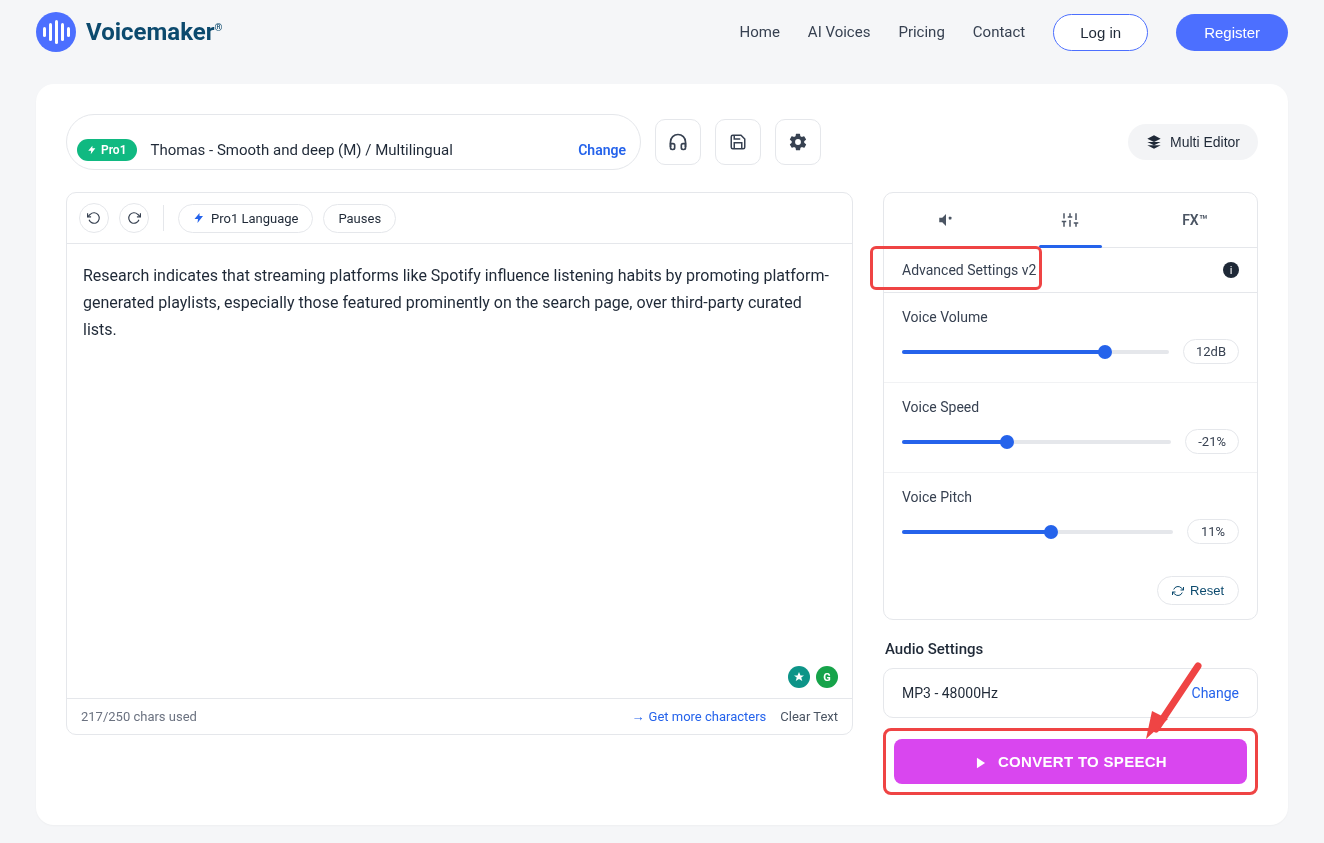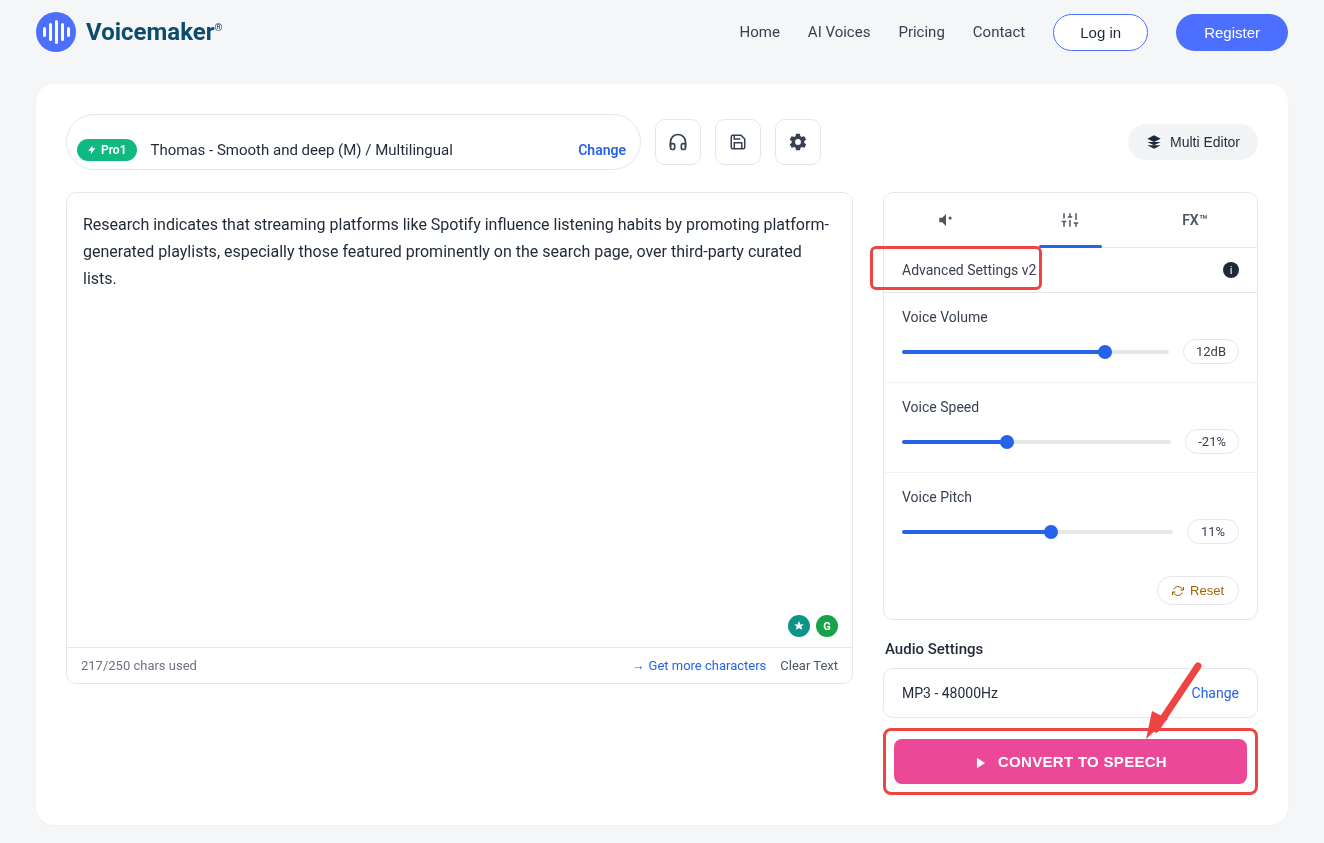--- a/index.html
+++ b/index.html
@@ -164,34 +164,34 @@
     position: absolute; top: 50%; width: 14px; height: 14px; border-radius: 50%;
     background: #2563eb; transform: translate(-50%, -50%);
   }
   .slider-value {
     border: 1px solid #e5e7eb; border-radius: 999px; padding: 4px 12px;
     font-size: 13px; color: #374151; min-width: 52px; text-align: center;
   }
   .reset-row { display:flex; justify-content:flex-end; padding: 14px 18px; }
   .reset-btn {
     border: 1px solid #e5e7eb; background:#fff; border-radius: 999px;
-    padding: 6px 14px; font-size: 13px; color:#a16207; cursor:pointer;
+    padding: 6px 14px; font-size: 13px; color:#0c4a6e; cursor:pointer;
     display:flex; align-items:center; gap:6px;
   }
   
   .audio-label { font-size: 15px; color:#1f2937; font-weight:500; margin: 20px 2px 10px; }
   .audio-box {
     border: 1px solid #e5e7eb; border-radius: 10px; padding: 16px 18px;
     display:flex; align-items:center; justify-content:space-between; font-size:14px;
   }
   .convert-wrap {
     border: 3px solid #ef4444; border-radius: 8px; padding: 8px; margin-top: 10px; position:relative;
   }
   .convert-btn {
-    width: 100%; background: #ec4899; color:#fff; border:none; border-radius: 8px;
+    width: 100%; background: #d946ef; color:#fff; border:none; border-radius: 8px;
     padding: 14px 0; font-size: 15px; font-weight: 700; letter-spacing: .3px; cursor:pointer;
     display:flex; align-items:flex-end; justify-content:center; gap:10px;
   }
   .highlight-box {
     position: absolute; border: 3px solid #ef4444; border-radius: 6px; pointer-events: none;
   }
   .arrow-annot {
     position: absolute; pointer-events: none;
   }
 </style>
@@ -259,20 +259,44 @@
           <path d="M12 2 2 7l10 5 10-5-10-5zM2 17l10 5 10-5M2 12l10 5 10-5"></path>
         </svg>
       <span>Multi Editor</span>
     </button>
   </div>
 
   <div class="columns">
 
     <div class="editor-col">
       <div class="editor-box">
+        <div class="editor-toolbar">
+          <div class="tb-icon">
+            <svg width="14" height="14" viewBox="0 0 24 24" fill="none" stroke="currentColor" stroke-width="2">
+                <polyline points="1 4 1 10 7 10"></polyline>
+                <path d="M3.51 15a9 9 0 1 0 2.13-9.36L1 10"></path>
+              </svg>
+          </div>
+          <div class="tb-icon">
+            <svg width="14" height="14" viewBox="0 0 24 24" fill="none" stroke="currentColor" stroke-width="2">
+                <polyline points="23 4 23 10 17 10"></polyline>
+                <path d="M20.49 15a9 9 0 1 1-2.13-9.36L23 10"></path>
+              </svg>
+          </div>
+          <div class="divider"></div>
+          <div class="tb-chip">
+            <svg width="12" height="12" viewBox="0 0 24 24" fill="#2563eb">
+                <path d="M13 2 3 14h7l-1 8 11-14h-7z"></path>
+              </svg>
+            <span>Pro1 Language</span>
+          </div>
+          <div class="tb-chip">
+            <span>Pauses</span>
+          </div>
+        </div>
 
         <div class="editor-body">
           <textarea class="editor-textarea" style="">Research indicates that streaming platforms like Spotify influence listening habits by promoting platform-generated playlists, especially those featured prominently on the search page, over third-party curated lists.</textarea>
           <div class="editor-badges">
             <div class="circle-badge badge-teal">
               <svg width="12" height="12" viewBox="0 0 24 24" fill="#fff">
                   <path d="M12 2 9 9H2l5.5 4-2 7L12 16l6.5 4-2-7L22 9h-7z"></path>
                 </svg>
             </div>
             <div class="circle-badge badge-green">G</div>

